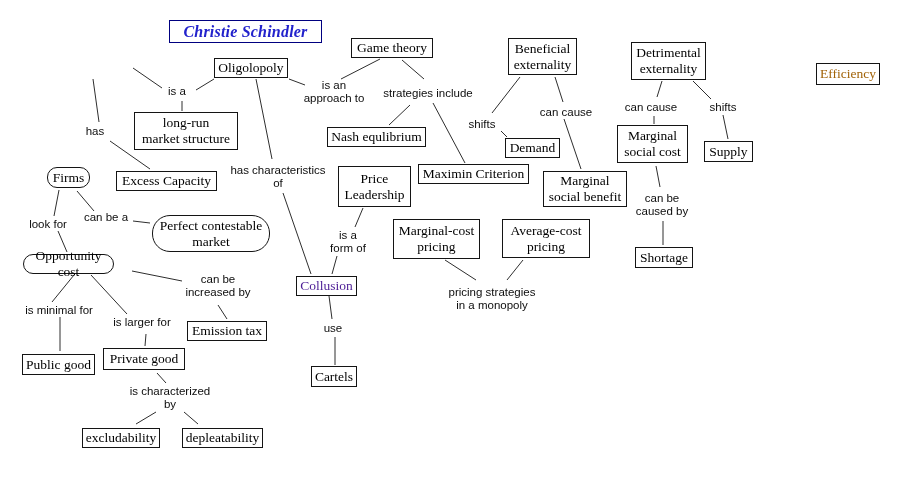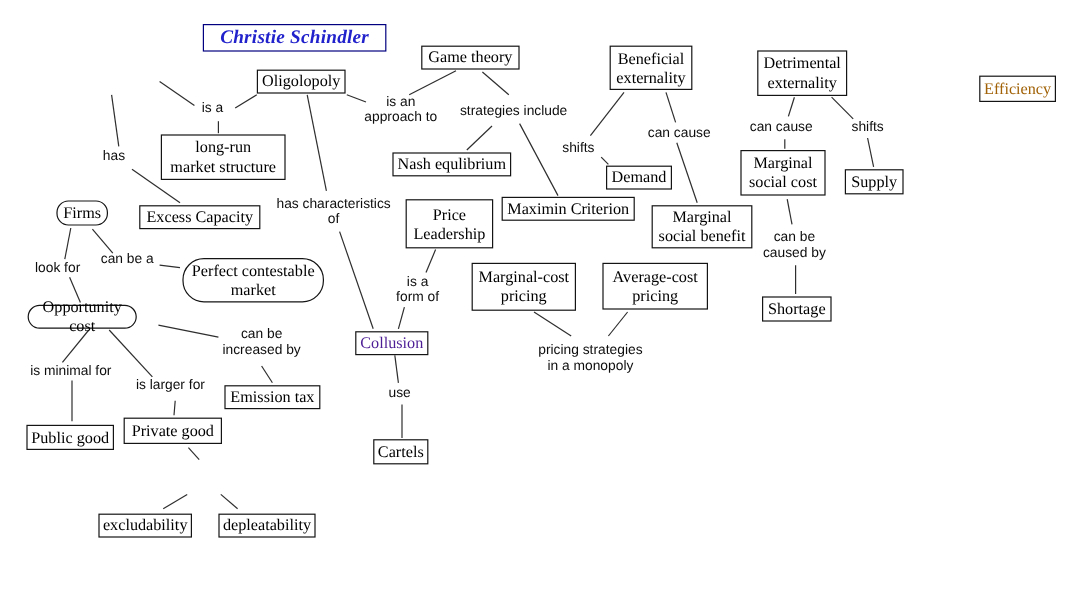--- a/index.html
+++ b/index.html
@@ -123,18 +123,20 @@
     <div class="link-label" style="left: 662px; top: 205px; color: rgb(13, 13, 13);">can be
 caused by</div>
     <div class="link-label" style="left: 278px; top: 177px; color: rgb(13, 13, 13);">has characteristics
 of</div>
     <div class="link-label" style="left: 48px; top: 224px; color: rgb(13, 13, 13);">look for</div>
     <div class="link-label" style="left: 106px; top: 217px; color: rgb(13, 13, 13);">can be a</div>
     <div class="link-label" style="left: 218px; top: 286px; color: rgb(13, 13, 13);">can be
 increased by</div>
     <div class="link-label" style="left: 59px; top: 310px; color: rgb(13, 13, 13);">is minimal for</div>
     <div class="link-label" style="left: 142px; top: 322px; color: rgb(13, 13, 13);">is larger for</div>
+    <div class="link-label" style="left: 170px; top: 398px; color: rgb(13, 13, 13);">is characterized
+by</div>
     <div class="link-label" style="left: 348px; top: 242px; color: rgb(13, 13, 13);">is a
 form of</div>
     <div class="link-label" style="left: 333px; top: 328px; color: rgb(13, 13, 13);">use</div>
     <div class="link-label" style="left: 492px; top: 299px; color: rgb(13, 13, 13);">pricing strategies
 in a monopoly</div>
   </div>
 
 </body></html>

